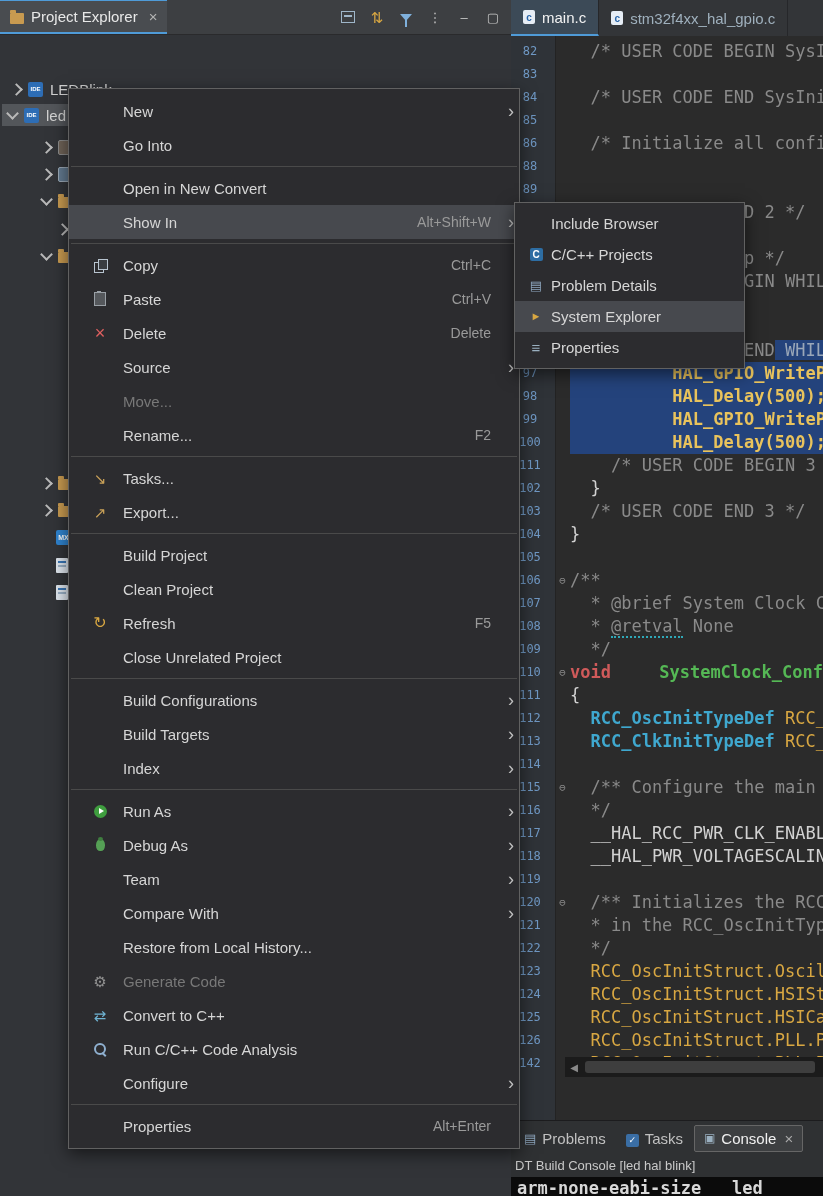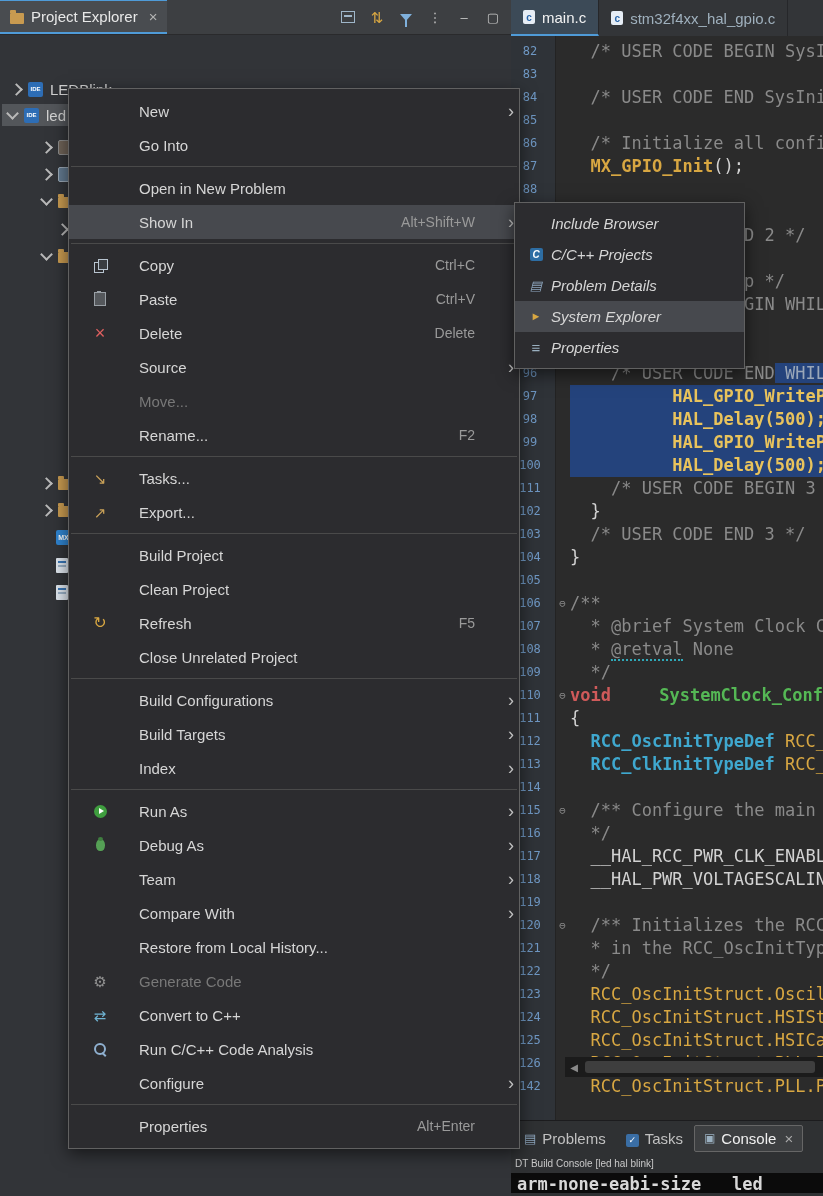--- a/index.html
+++ b/index.html
@@ -61,36 +61,36 @@
   .sb-arrow{color:#8a8a8a;font-size:10px;width:18px;text-align:center;flex:none;}
   .sb-thumb{height:12px;background:#3e3e3e;border-radius:3px;flex:1;margin:0 8px 0 2px;}
 
   
   .console{position:absolute;left:511px;right:0;top:1120px;bottom:0;background:#2f3133;border-top:1px solid #1c1c1e;}
   .ctabs{height:34px;display:flex;align-items:center;gap:2px;padding-left:4px;}
   .ctab{display:flex;align-items:center;gap:6px;padding:4px 9px;color:#c0c0c0;font-size:15px;white-space:nowrap;}
   .ctab.active{background:#3d3f41;border:1px solid #666;border-radius:2px;color:#f0f0f0;}
   .ctab .x{color:#aaa;margin-left:2px;}
   .badge{width:13px;height:13px;border-radius:2px;background:#3a6ea5;color:#fff;display:inline-flex;align-items:center;justify-content:center;font-size:9px;flex:none;}
-  .clabel{padding:3px 4px 4px;color:#c9c9c9;font-size:10px;white-space:nowrap;overflow:hidden;}
+  .clabel{padding:3px 4px 4px;color:#c9c9c9;font-size:13px;white-space:nowrap;overflow:hidden;}
   .cout{height:20px;background:#0b0b0b;color:#d8d8d8;font-family:"DejaVu Sans Mono",monospace;font-weight:bold;font-size:17px;line-height:22px;padding-left:6px;white-space:pre;overflow:hidden;}
 
   
   .menu,.submenu{position:absolute;background:#2c2c2f;border:1px solid #616161;box-shadow:0 5px 16px rgba(0,0,0,.55);padding:5px 0;color:#d6d6d6;font-size:15px;z-index:50;}
   .submenu{z-index:60;}
-  .mi{display:flex;align-items:center;height:34px;padding-left:8px;white-space:nowrap;gap:16px;}
+  .mi{display:flex;align-items:center;height:34px;padding-left:8px;white-space:nowrap;}
   .mi.hl{background:#47494e;}
   .mi.dis{color:#787878;}
   .mic{width:46px;flex:none;display:flex;align-items:center;justify-content:center;font-size:14px;line-height:1;}
   .mlb{flex:none;}
   .msc{margin-left:auto;color:#9a9a9a;font-size:14px;padding-right:12px;}
   .mi.dis .msc{color:#6a6a6a;}
   .mar{width:16px;flex:none;color:#c0c0c0;font-size:18px;line-height:1;text-align:center;}
   .msep{height:1px;background:#4a4a4a;margin:4px 2px;}
-  .smi{display:flex;align-items:center;height:31px;padding-left:6px;white-space:nowrap;font-style:italic;}
+  .smi{display:flex;align-items:center;height:31px;padding-left:6px;white-space:nowrap;}
   .smi.hl{background:#47494e;}
   .smic{width:30px;flex:none;display:flex;align-items:center;justify-content:center;font-size:12px;line-height:1;}
   .badge-c{width:13px;height:13px;border-radius:2px;background:#2d6da3;color:#fff;display:inline-flex;align-items:center;justify-content:center;font-size:10px;font-weight:bold;}
 
   
   .ci-copy{width:13px;height:13px;position:relative;}
   .ci-copy::before{content:'';position:absolute;left:0;top:3px;width:8px;height:9px;border:1px solid #b8c4cf;background:#2c2c2f;}
   .ci-copy::after{content:'';position:absolute;left:4px;top:0;width:8px;height:9px;border:1px solid #b8c4cf;background:#3a3d41;}
   .ci-paste{width:10px;height:12px;border:1px solid #9aa0a6;background:#55585c;position:relative;}
   .ci-paste::after{content:'';position:absolute;left:2px;top:-2px;width:4px;height:2px;background:#9aa0a6;}
@@ -208,25 +208,20 @@
           <span class="ln">85</span>
           <span class="fm"></span>
           <span class="tx"></span>
         </div>
         <div class="cl">
           <span class="ln">86</span>
           <span class="fm"></span>
           <span class="tx"><span class="sg-cm">  /* Initialize all configured peripherals */</span></span>
         </div>
         <div class="cl">
-          <span class="ln">87</span>
-          <span class="fm"></span>
-          <span class="tx"><span class="sg-pl">  </span><span class="sg-fn">MX_GPIO_Init</span><span class="sg-pl">();</span></span>
-        </div>
-        <div class="cl">
           <span class="ln">88</span>
           <span class="fm"></span>
         </div>
         <div class="cl">
           <span class="ln">89</span>
           <span class="fm"></span>
           <span class="tx"></span>
         </div>
         <div class="cl">
           <span class="ln">90</span>
@@ -454,21 +449,21 @@
       </div>
       <div class="mi">
         <span class="mic"></span>
         <span class="mlb">Go Into</span>
         <span class="msc"></span>
         <span class="mar"></span>
       </div>
       <div class="msep"></div>
       <div class="mi">
         <span class="mic"></span>
-        <span class="mlb">Open in New Problem</span>
+        <span class="mlb">Open in New Convert</span>
         <span class="msc"></span>
         <span class="mar"></span>
       </div>
       <div class="mi hl">
         <span class="mic"></span>
         <span class="mlb">Show In</span>
         <span class="msc">Alt+Shift+W</span>
         <span class="mar">›</span>
       </div>
       <div class="msep"></div>

